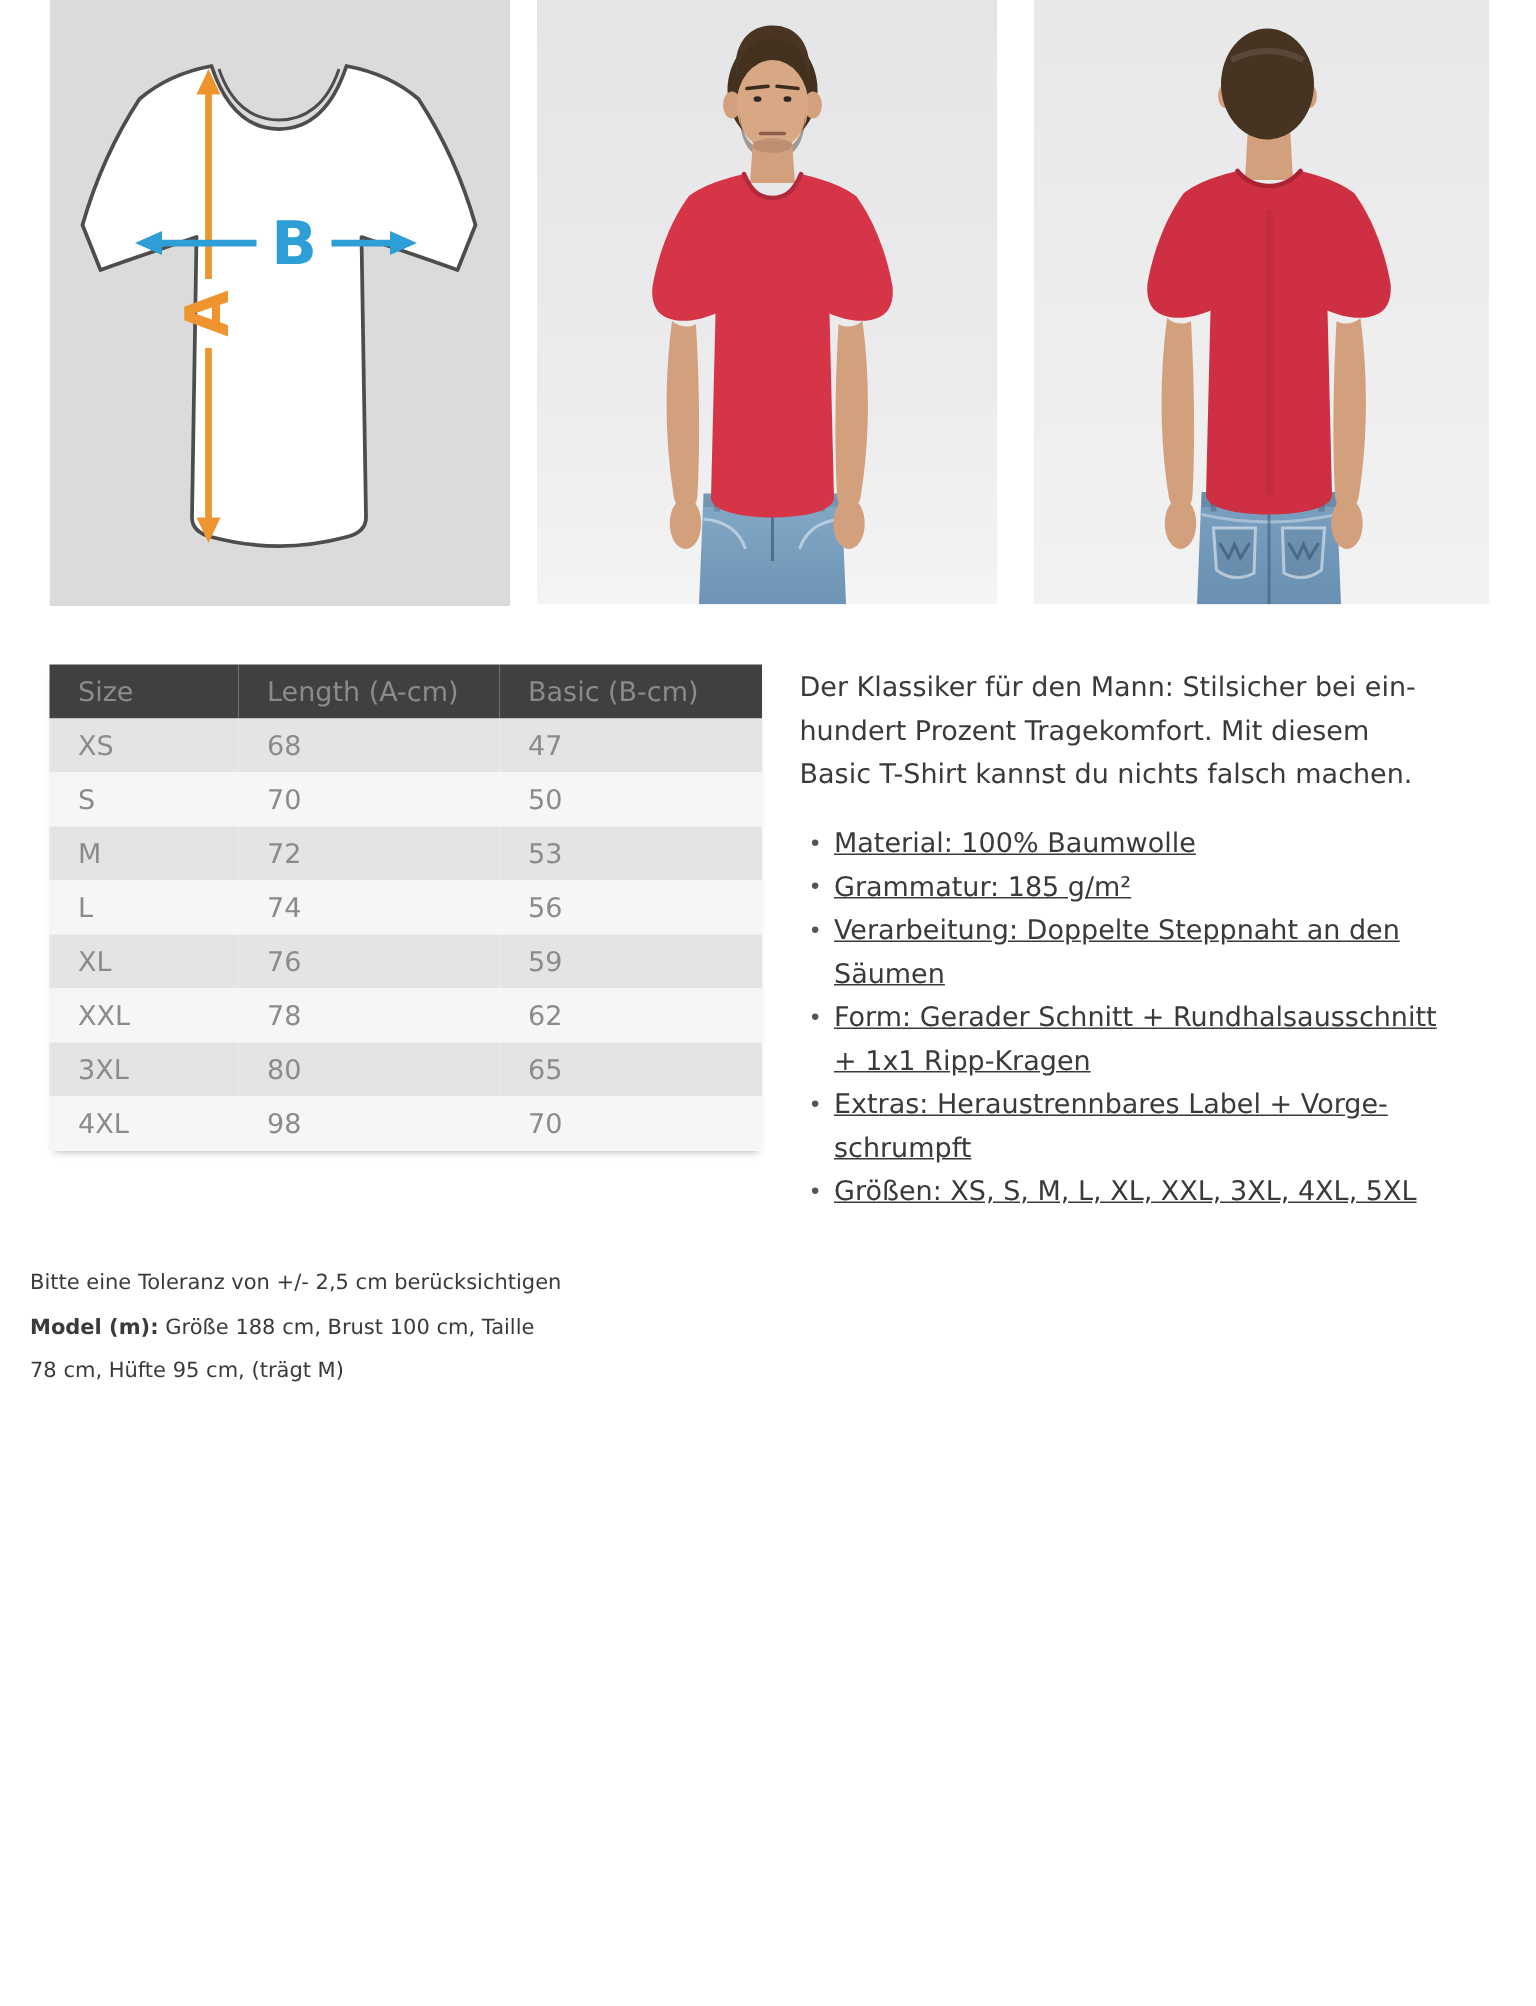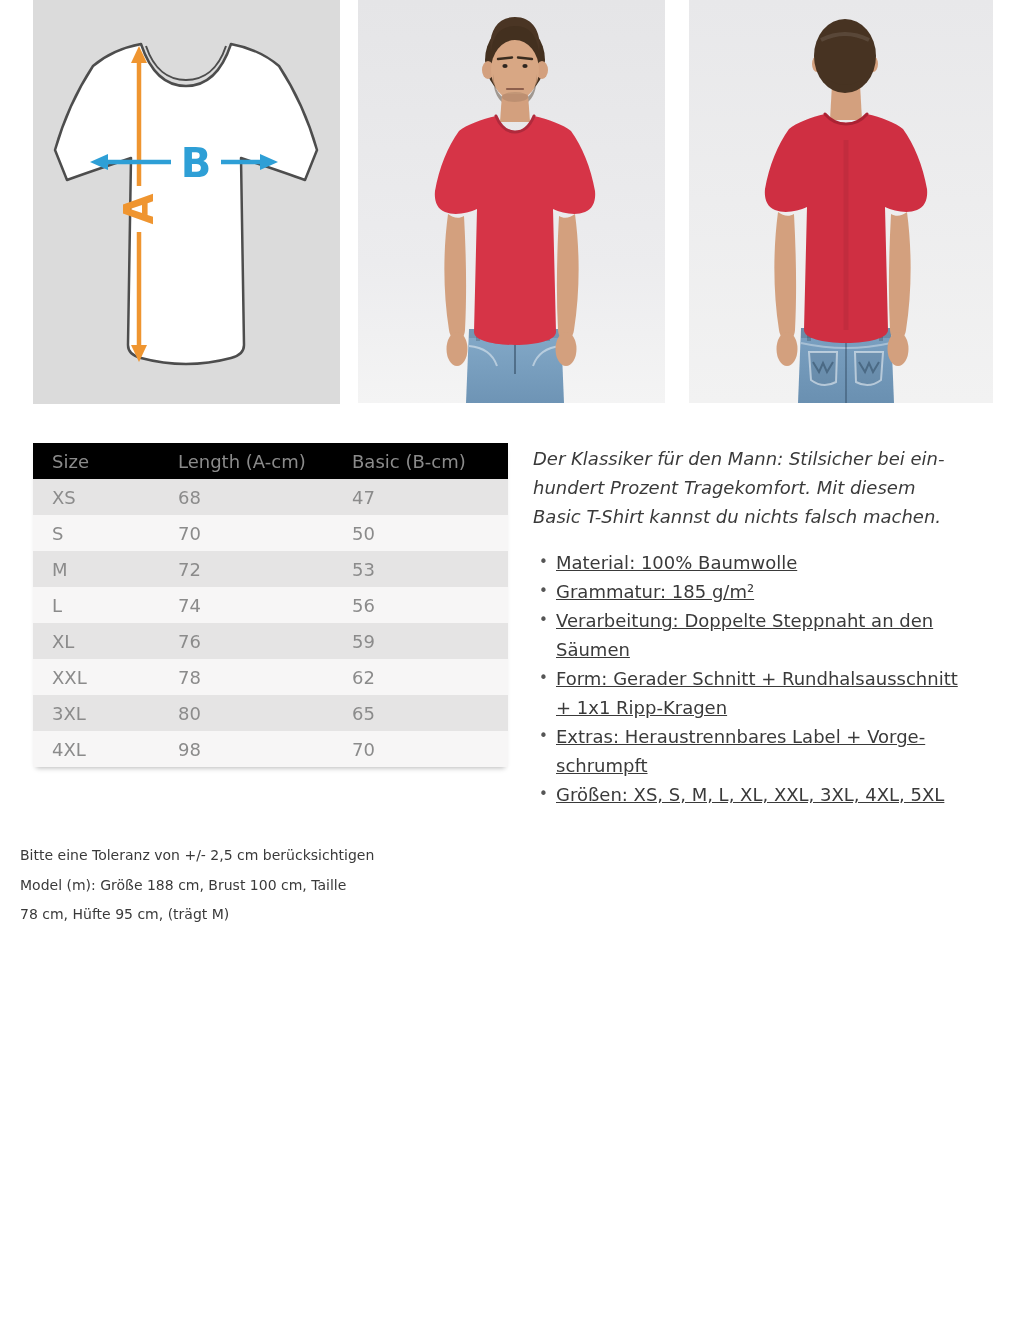--- a/index.html
+++ b/index.html
@@ -23,39 +23,39 @@
   .size-table {
     position:absolute; left:33px; top:443px; width:475px;
     border-collapse:collapse; table-layout:fixed;
     font-size:18px; color:#8b8b8b;
     box-shadow:0 4px 5px -3px rgba(0,0,0,0.28);
   }
   .size-table th, .size-table td {
     font-weight:400; text-align:left; height:36px;
     padding:0 0 0 19px; vertical-align:middle;
   }
-  .size-table thead tr { background:#000000; }
+  .size-table thead tr { background:#404040; }
   .size-table tbody tr:nth-child(odd)  { background:#e5e4e4; }
   .size-table tbody tr:nth-child(even) { background:#f7f6f6; }
 
   
   .description { position:absolute; left:533px; top:444px; width:490px;
                  font-size:18px; line-height:29px; }
-  .description .intro { white-space:pre-line;font-style:italic; }
+  .description .intro { white-space:pre-line; }
   .description ul { list-style:none; margin-top:17px; }
   .description li { position:relative; padding-left:23px; white-space:pre-line;text-decoration:underline; }
   .description li::before {
     content:"\2022"; position:absolute; left:6px; top:0;
     color:#555; font-size:15px;
   }
 
   
   .notes { position:absolute; left:20px; top:841px; width:520px;
            font-size:14px; line-height:29.5px; }
-  .notes .bold { font-weight:400; }
+  .notes .bold { font-weight:700; }
   .preline { white-space:pre-line; }
 </style>
 </head>
 <body>
 
 <div class="page">
 
   <figure class="panel panel-diagram">
     <svg viewBox="0 0 307 404">
       <rect width="307" height="404" fill="#DBDBDB"></rect>

